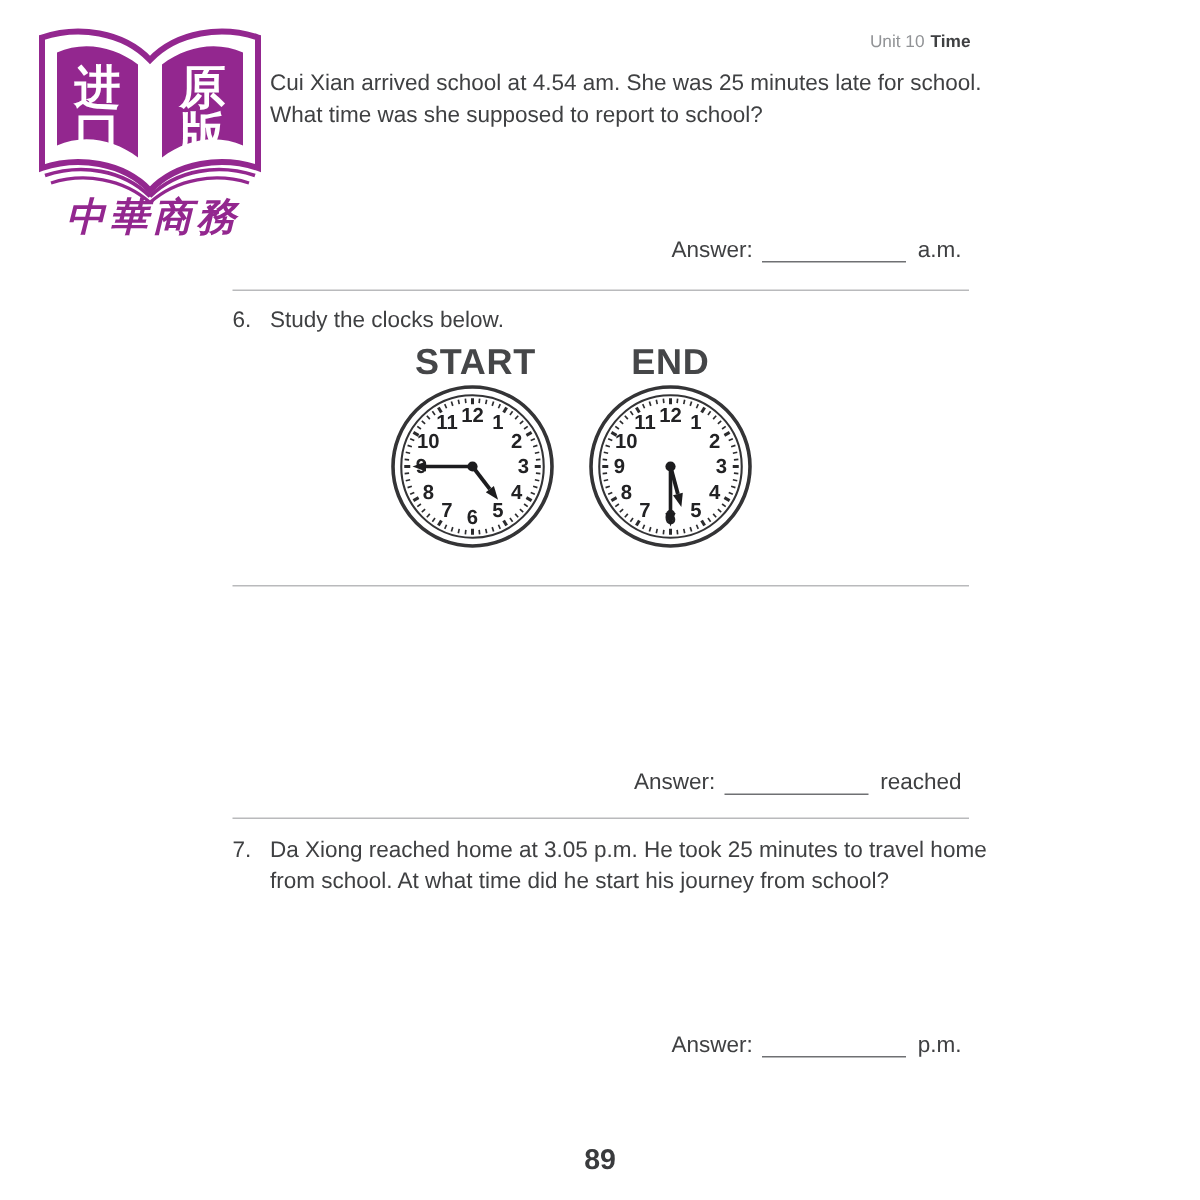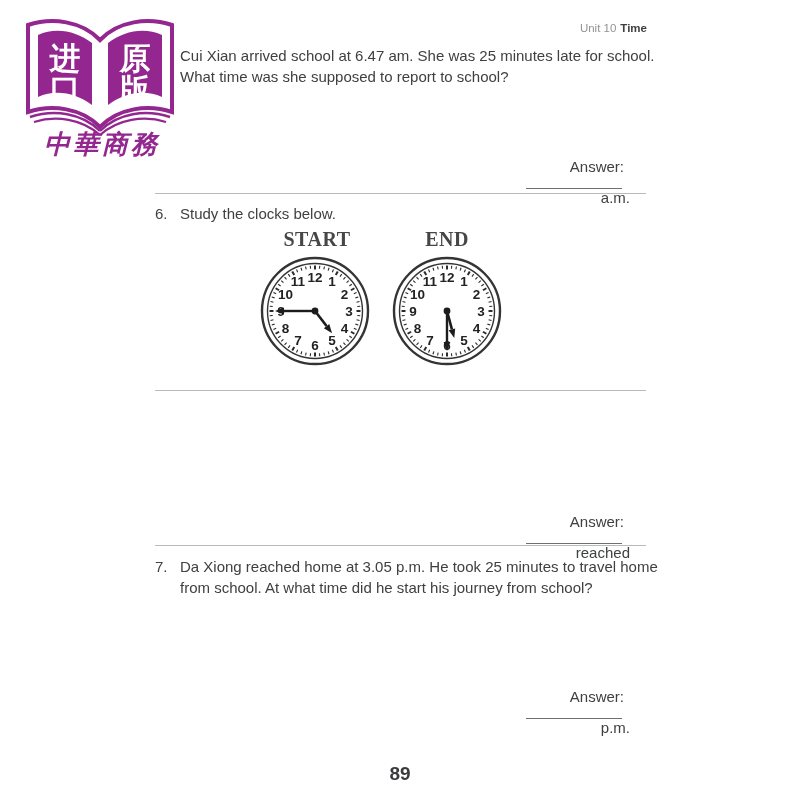--- a/index.html
+++ b/index.html
@@ -14,28 +14,28 @@
 
   
   .header { position: absolute; top: 22px; right: 153px; font-size: 11.5px; color: var(--gray); }
   .header .topic { color: var(--ink); font-weight: bold; margin-left: 4px; }
 
   
   .qtext { position: absolute; left: 180px; font-size: 15px; line-height: 21px; color: var(--ink); }
   .qnum { position: absolute; left: 155px; font-size: 15px; line-height: 21px; color: var(--ink); }
 
   
-  .answer-row { position: absolute; right: 170px; font-size: 15px; color: var(--ink); display: flex; align-items: flex-end; flex-direction: column; }
+  .answer-row { position: absolute; right: 159px; font-size: 15px; color: var(--ink); display: flex; align-items: flex-end; }
   .answer-row .lbl { margin-right: 6px; }
   .answer-row .blank { display: inline-block; width: 96px; height: 14px; border-bottom: 1.4px solid #6f7073; margin-right: 8px; }
 
   .rule { position: absolute; left: 155px; right: 154px; height: 0; border-top: 1px solid var(--rule); }
 
   
-  .clock-label { position: absolute; width: 120px; text-align: center; top: 228px; font-size: 20px; font-weight: 600; color: #454648; letter-spacing: 0.5px; font-family: Liberation Serif, serif; }
+  .clock-label { position: absolute; width: 120px; text-align: center; top: 228px; font-size: 24px; font-weight: 600; color: #454648; letter-spacing: 0.5px; }
   .clock { position: absolute; top: 255px; width: 112px; height: 112px; }
 
   .footer { position: absolute; left: 0; right: 0; top: 763px; text-align: center; font-size: 19px; font-weight: bold; color: #3a3b3d; }
 </style>
 </head>
 <body>
 
 <div class="page">
 
   <div class="stamp">
@@ -60,21 +60,21 @@
 
       <text x="90" y="147" font-size="26" font-style="italic" font-weight="bold" fill="var(--stamp)" text-anchor="middle" letter-spacing="3">中華商務</text>
     </svg>
   </div>
 
   <div class="header">
     <span>Unit 10</span><span class="topic">Time</span>
   </div>
 
   <div class="qtext" style="top:45px">
-    <div>Cui Xian arrived school at 6.47 am. She was 25 minutes late for school.</div>
+    <div>Cui Xian arrived school at 4.54 am. She was 25 minutes late for school.</div>
     <div>What time was she supposed to report to school?</div>
   </div>
   <div class="answer-row" style="top:158px">
     <span class="lbl">Answer:</span>
     <span class="blank"></span>
     <span>a.m.</span>
   </div>
 
   <div class="rule" style="top:193px"></div>
 

